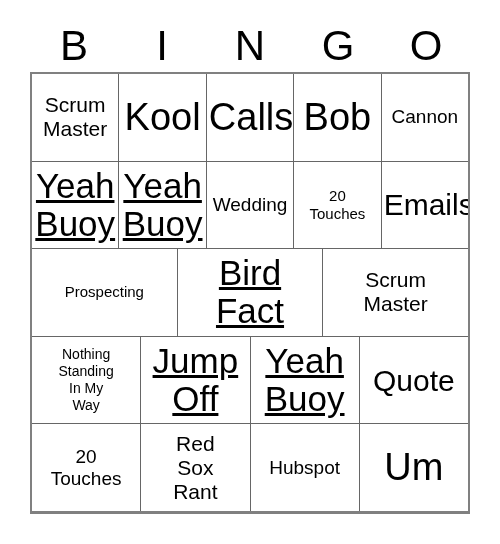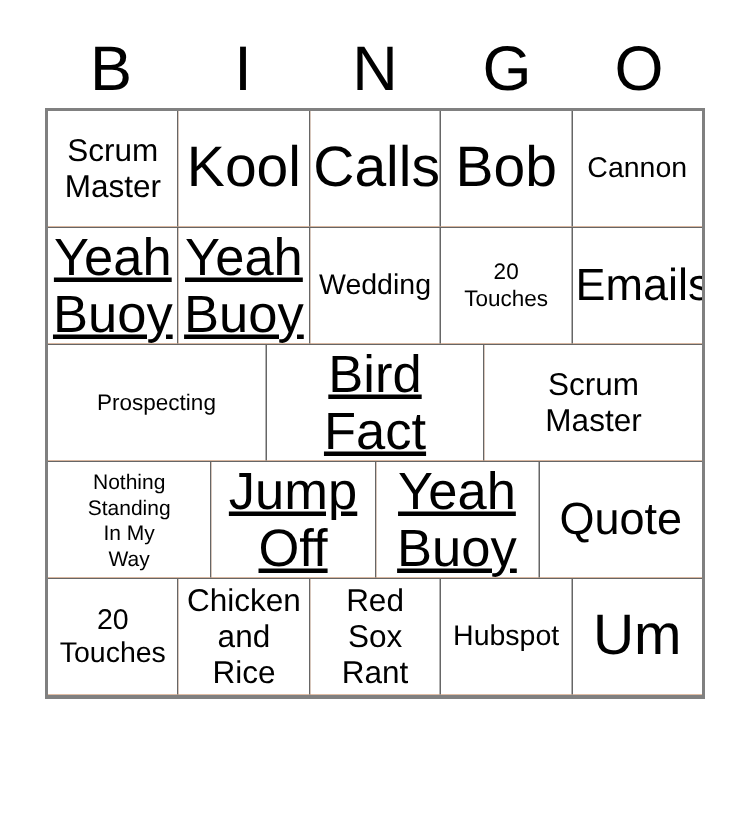--- a/index.html
+++ b/index.html
@@ -44,29 +44,29 @@
     font-weight: 400;
     color: #000000;
     letter-spacing: 0;
   }
   
   #grid {
     position: absolute;
     left: 30px;
     top: 72px;
     width: 440px;
-    height: 394px;
+    height: 442px;
     border-top: 2px solid #808080;
     border-left: 2px solid #808080;
     border-right: 2px solid #808080;
     border-bottom: 3px solid #808080;
     box-sizing: border-box;
     display: flex;
     flex-direction: column;
-    background: #f97316;
+    background: #0f766e;
   }
   .grid-row {
     display: flex;
     flex-direction: row;
     flex: 1 1 0;
     min-height: 0;
     border-bottom: 1px solid #666666;
     box-sizing: border-box;
   }
   .grid-row:last-child {
@@ -193,25 +193,20 @@
           <span class="cell-text sz-xl">Quote</span>
         </div>
     </div>
 
     <div class="grid-row">
       <div class="cell">
           <span class="cell-text sz-m">20
 Touches</span>
         </div>
       <div class="cell">
-          <span class="cell-text sz-l">Chicken
-and
-Rice</span>
-        </div>
-      <div class="cell">
           <span class="cell-text sz-l">Red
 Sox
 Rant</span>
         </div>
       <div class="cell">
           <span class="cell-text sz-m">Hubspot</span>
         </div>
       <div class="cell">
           <span class="cell-text sz-max">Um</span>
         </div>

